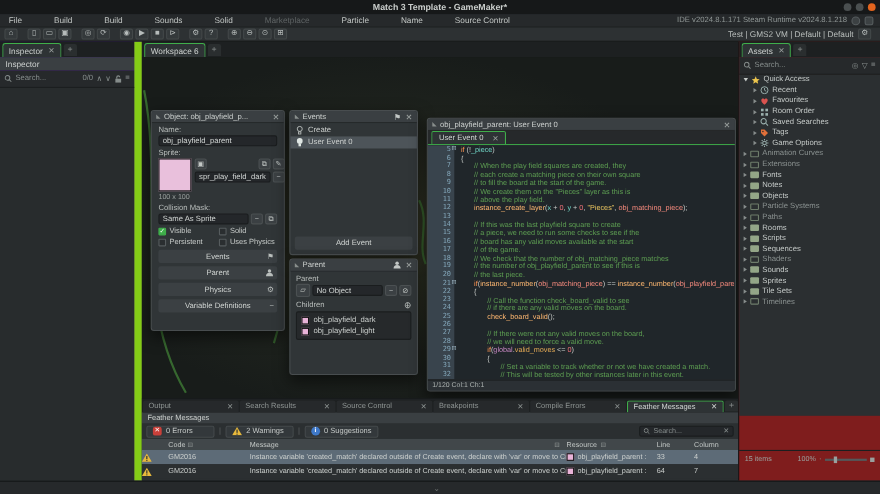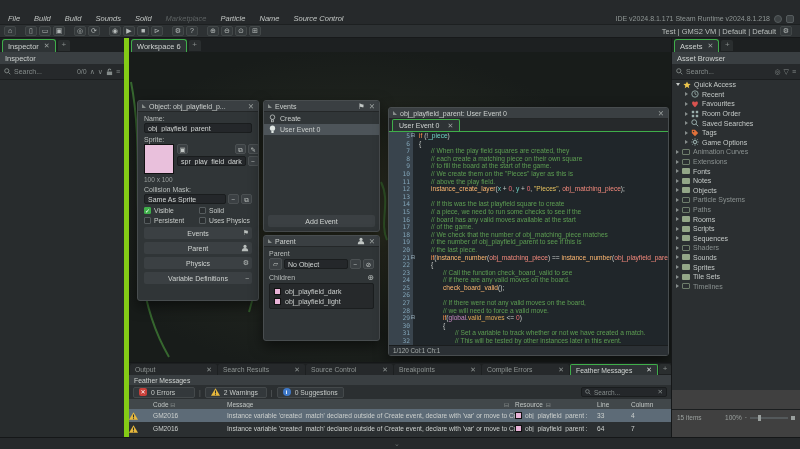--- a/index.html
+++ b/index.html
@@ -20,21 +20,21 @@
   .tsep { width:5px; }
   .toolbar .right { margin-left:auto; display:flex; align-items:center; gap:4px; font-size:7.5px; color:#b9bebc; padding-right:4px; }
 
   
   .main { position:absolute; left:0; top:38px; width:800px; height:399px; }
   .tabrow { height:14px; background:#1d2021; display:flex; align-items:flex-end; padding-left:2px; gap:2px; }
   .tab { height:13px; display:flex; align-items:center; gap:5px; padding:0 5px; font-size:7.5px; color:#cdd1cf; background:#2e3335; border:1px solid #3fae4a; border-bottom:none; border-radius:3px 3px 0 0; }
   .tab .x { color:#9aa09e; font-size:7px; }
   .tab-plus { width:12px; height:11px; background:#2a2e2f; border-radius:2px 2px 0 0; color:#878d8c; font-size:8px; text-align:center; line-height:10px; margin-bottom:1px; }
 
-  .inspector { position:absolute; left:0; top:0; width:129px; height:399px; background:#4c1d95; border-right:5px solid #84cc16; }
+  .inspector { position:absolute; left:0; top:0; width:129px; height:399px; background:#4c1d95; border-right:7px solid #84cc16; }
   .panel-head { height:12px; background:#3a3f42; display:flex; align-items:center; padding:0 5px; font-size:7.5px; color:#cdd1cf; }
   .searchrow { height:16px; background:#26292b; border-bottom:1px solid #1b1e1f; display:flex; align-items:center; padding:0 4px; gap:3px; color:#858c8b; font-size:7px; }
   .searchrow svg { flex:none; }
   .insp-body { height:100%; background:#282c2d; }
 
   .center { position:absolute; left:129px; top:0; width:542px; height:399px; background:#191d1b; }
   .canvas { position:absolute; left:0; top:14px; width:542px; height:310px; overflow:hidden;
     background: radial-gradient(ellipse 360px 220px at 42% 52%, rgba(104,102,56,0.34), rgba(60,66,44,0.12) 55%, transparent 75%), #181c1a; }
   .curves { position:absolute; left:0; top:0; }
 
@@ -96,21 +96,21 @@
   .fbtn { height:11px; min-width:62px; background:#33383b; border:1px solid #44494b; border-radius:2px; display:flex; align-items:center; gap:4px; padding:0 5px; font-size:6.8px; color:#c6cac8; }
   .fsep { color:#5e6364; font-size:7px; }
   .fsearch { margin-left:auto; width:86px; height:10px; background:#24272a; border:1px solid #1a1d1e; border-radius:2px; display:flex; align-items:center; gap:3px; padding:0 3px; font-size:6.5px; color:#858c8b; }
   .thead { height:10px; background:#41474a; display:flex; align-items:center; font-size:6.5px; color:#c2c7c5; }
   .trow { height:13px; display:flex; align-items:center; font-size:6.6px; color:#ccd0ce; background:#2b2f31; }
   .trow.sel { background:#5d6b77; }
   .c-ic{width:22px; text-align:center; flex:none;} .c-code{width:76px; flex:none; padding-left:2px;} .c-msg{flex:1; overflow:hidden; white-space:nowrap;} .c-res{width:82px; flex:none; display:flex; align-items:center; gap:3px;} .c-line-col{width:34px; flex:none;} .c-colm{width:40px; flex:none;}
   .sorticon { display:inline-block; font-size:6px; color:#8d9392; }
 
   
-  .assets { position:absolute; left:671px; top:0; width:129px; height:399px; background:#404040; border-left:1px solid #151718; }
+  .assets { position:absolute; left:671px; top:0; width:129px; height:399px; background:#7f1d1d; border-left:1px solid #151718; }
   .tree { height:310px; overflow:hidden; background:#2b2f31; position:relative; }
   .tnode { height:9.6px; display:flex; align-items:center; gap:3px; font-size:7px; color:#c5cac8; }
   .tnode.dim { color:#8a9190; }
   .tnode .arrow { width:0; height:0; border-top:2.5px solid transparent; border-bottom:2.5px solid transparent; border-left:3.5px solid #878d8c; flex:none; }
   .tnode .arrow.open { border-left:2.5px solid transparent; border-right:2.5px solid transparent; border-top:3.5px solid #c5cac8; border-bottom:none; }
   .ticon { width:8px; height:8px; flex:none; display:flex; align-items:center; justify-content:center; font-size:7px; }
   .folder-ic { width:8px; height:6px; border-radius:1px; position:relative; }
   .folder-ic.full { background:#93a687; }
   .folder-ic.empty { border:1px solid #6e7d6b; }
   .assets-foot { position:absolute; left:0; bottom:12px; width:100%; height:16px; border-top:1px solid #1b1e1f; display:flex; align-items:center; padding:0 5px; font-size:6.5px; color:#9aa09e; }
@@ -121,23 +121,31 @@
   .bottomstrip { position:absolute; left:0; top:437px; width:800px; height:12px; background:#26292b; border-top:1px solid #151718; }
   .bottomstrip .handle { position:absolute; left:394px; top:2px; color:#6a706f; font-size:7px; }
 
   svg { display:block; }
 </style>
 </head>
 <body>
 
 <div class="app">
 
+  <div class="titlebar">
+    <span>Match 3 Template - GameMaker*</span>
+    <span class="winbtns">
+      <span class="winbtn"></span>
+      <span class="winbtn"></span>
+      <span class="winbtn close"></span>
+    </span>
+  </div>
 
   <div class="menubar">
-    <span id="menu-items" style="display: flex; gap: 14px; font-style: italic;">
+    <span id="menu-items" style="display: flex; gap: 29px;">
         <span class="mitem">File</span>
         <span class="mitem">Build</span>
         <span class="mitem">Build</span>
         <span class="mitem">Sounds</span>
         <span class="mitem">Solid</span>
         <span class="mitem dim">Marketplace</span>
         <span class="mitem">Particle</span>
         <span class="mitem">Name</span>
         <span class="mitem">Source Control</span>
       </span>
@@ -557,21 +565,20 @@
     </div>
 
     <div class="assets">
       <div class="tabrow">
         <div class="tab">
           <span>Assets</span>
           <span class="x">✕</span>
         </div>
         <div class="tab-plus">+</div>
       </div>
-      <div class="panel-head">Asset Browser</div>
       <div class="searchrow">
         <svg width="7" height="7" viewBox="0 0 10 10">
             <circle cx="4" cy="4" r="3" fill="none" stroke="#858c8b" stroke-width="1.3"></circle>
             <line x1="6.5" y1="6.5" x2="9" y2="9" stroke="#858c8b" stroke-width="1.3"></line>
           </svg>
         <span style="flex:1">Search...</span>
         <span>◎</span>
         <span>▽</span>
         <span>≡</span>
       </div>

